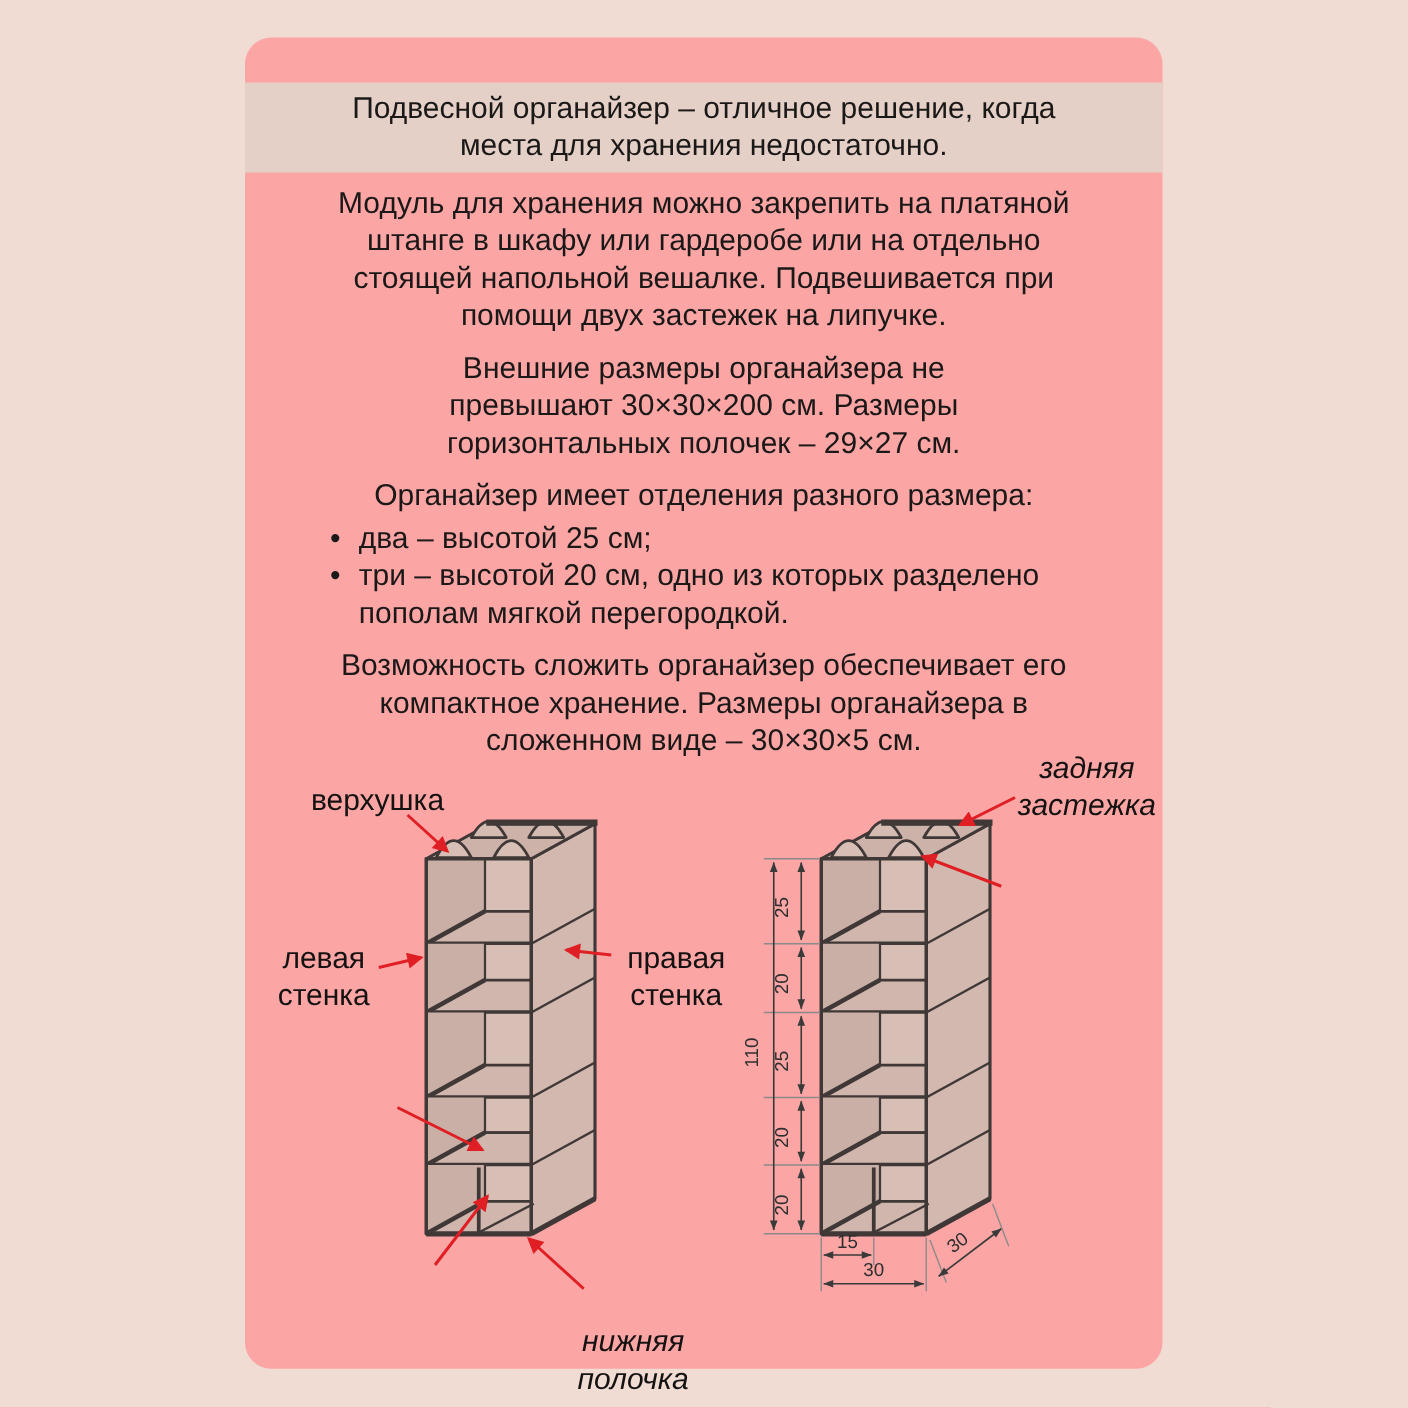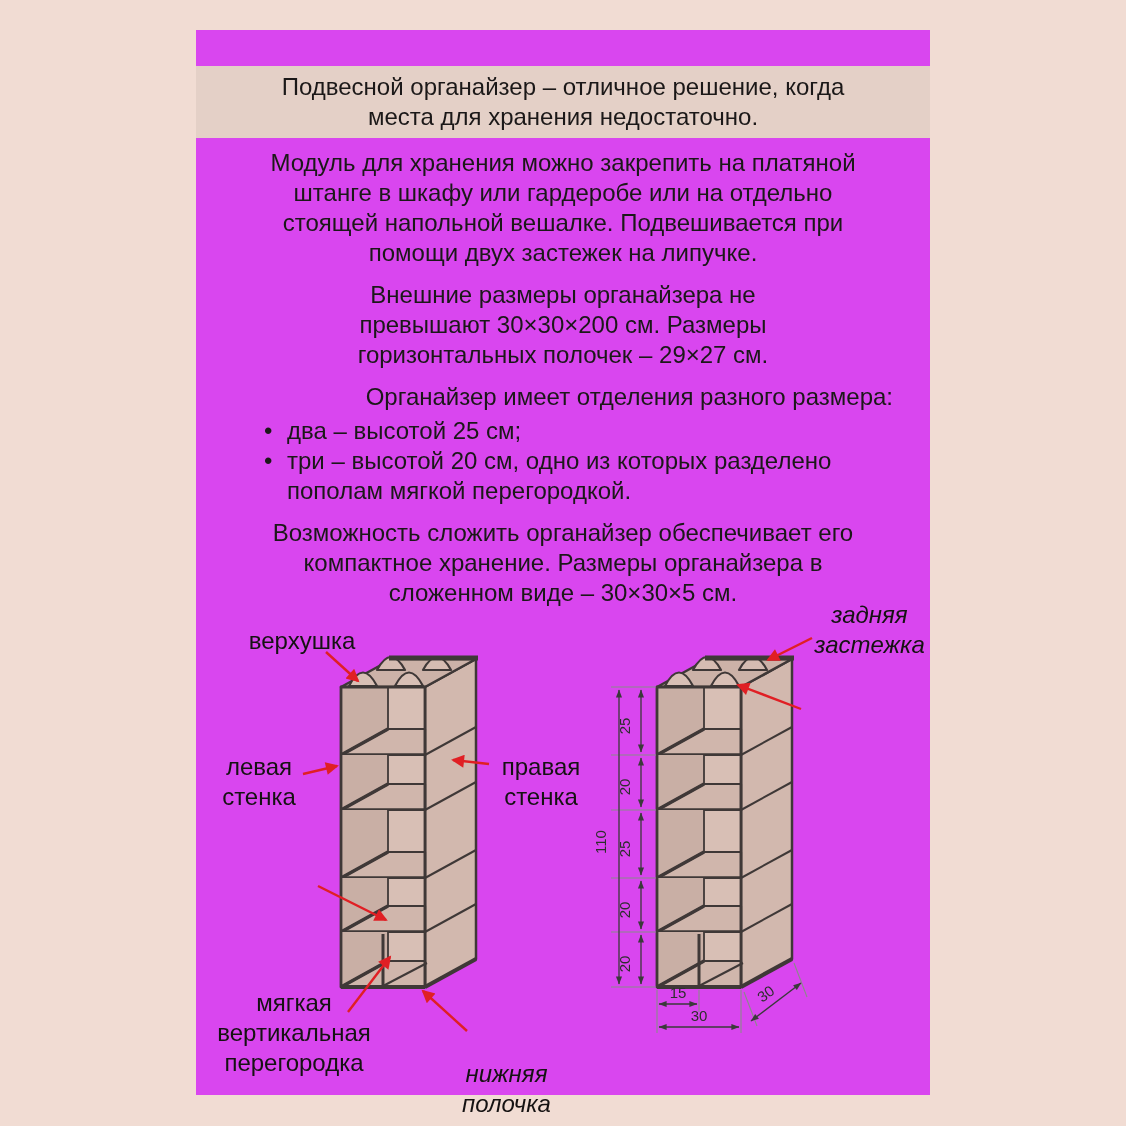--- a/index.html
+++ b/index.html
@@ -4,34 +4,35 @@
 <style>
   html,body{margin:0;padding:0;}
   body{
     width:1126px;height:1126px;position:relative;overflow:hidden;
     background:#f1dcd3;
     font-family:"Liberation Sans","DejaVu Sans",sans-serif;
     color:#1b1818;
   }
   .card{
     position:absolute;left:196px;top:30px;width:734px;height:1065px;
-    background:#d946ef;
+    background:#fca5a5;
+    border-radius:21px;
   }
   .band{
     margin-top:36px;height:72px;background:#e4d0c7;
     display:flex;align-items:center;justify-content:center;
     text-align:center;font-size:24px;line-height:30px;
     padding:0 72px;box-sizing:border-box;
   }
   .para{
     text-align:center;font-size:24px;line-height:30px;margin:12px auto 0;
   }
   .p1{width:620px;margin-top:10px;}
   .p2{width:520px;}
-  .p3{width:660px;text-align:right;}
+  .p3{width:660px;}
   .p4{width:600px;}
   .bullets{margin:4px 0 0 68px;width:600px;font-size:24px;line-height:30px;}
   .bullet{display:flex;}
   .bullet .dot{width:23px;flex:0 0 23px;}
   .diagram-wrap{position:absolute;left:0;top:570px;width:734px;height:495px;}
   .dlabel{
     position:absolute;text-align:center;font-size:24px;line-height:30px;color:#151212;
   }
   .lbl-top{left:50px;top:596px;width:112px;}
   .lbl-left-wall{left:16px;top:722px;width:94px;}
@@ -195,17 +196,16 @@
         <line x1="467" y1="1031" x2="423" y2="991" marker-end="url(#redhead)"></line>
         <line x1="812" y1="638" x2="768" y2="660" marker-end="url(#redhead)"></line>
         <line x1="801" y1="709" x2="738" y2="685" marker-end="url(#redhead)"></line>
       </g>
     </svg>
   </div>
 
   <div class="dlabel lbl-top">верхушка</div>
   <div class="dlabel lbl-left-wall">левая стенка</div>
   <div class="dlabel lbl-right-wall">правая стенка</div>
-  <div class="dlabel lbl-soft-divider">мягкая вертикальная перегородка</div>
   <div class="dlabel lbl-bottom-shelf">нижняя полочка</div>
   <div class="dlabel lbl-rear-fastener">задняя застежка</div>
 
 </div>
 
 </body></html>

